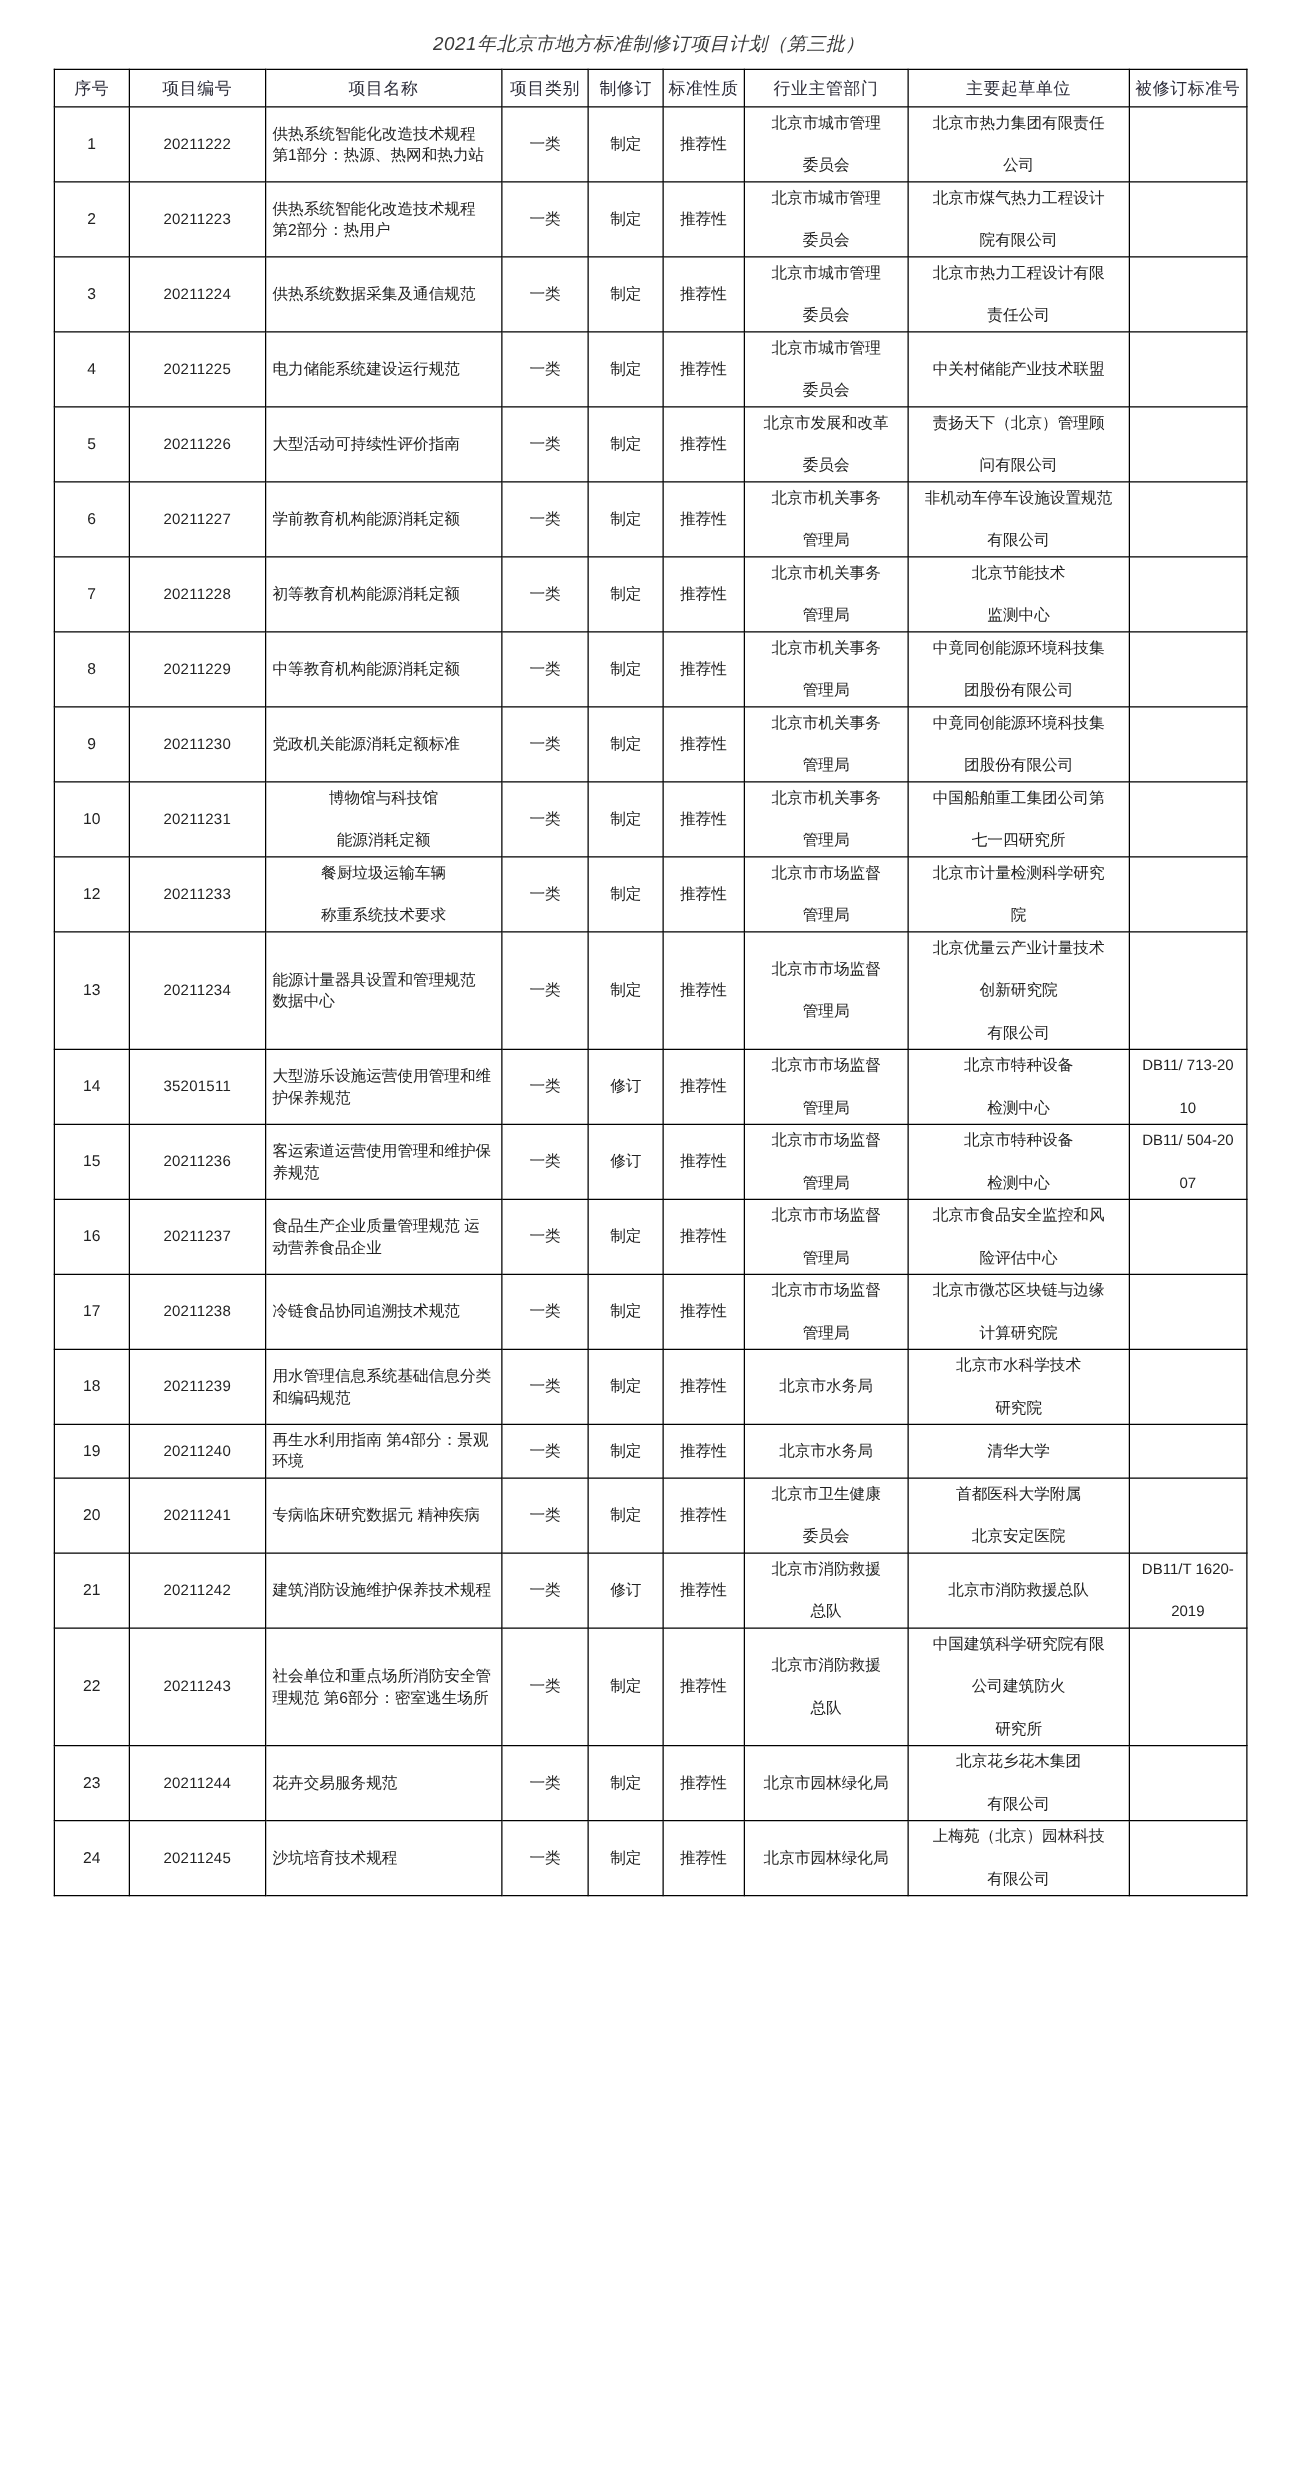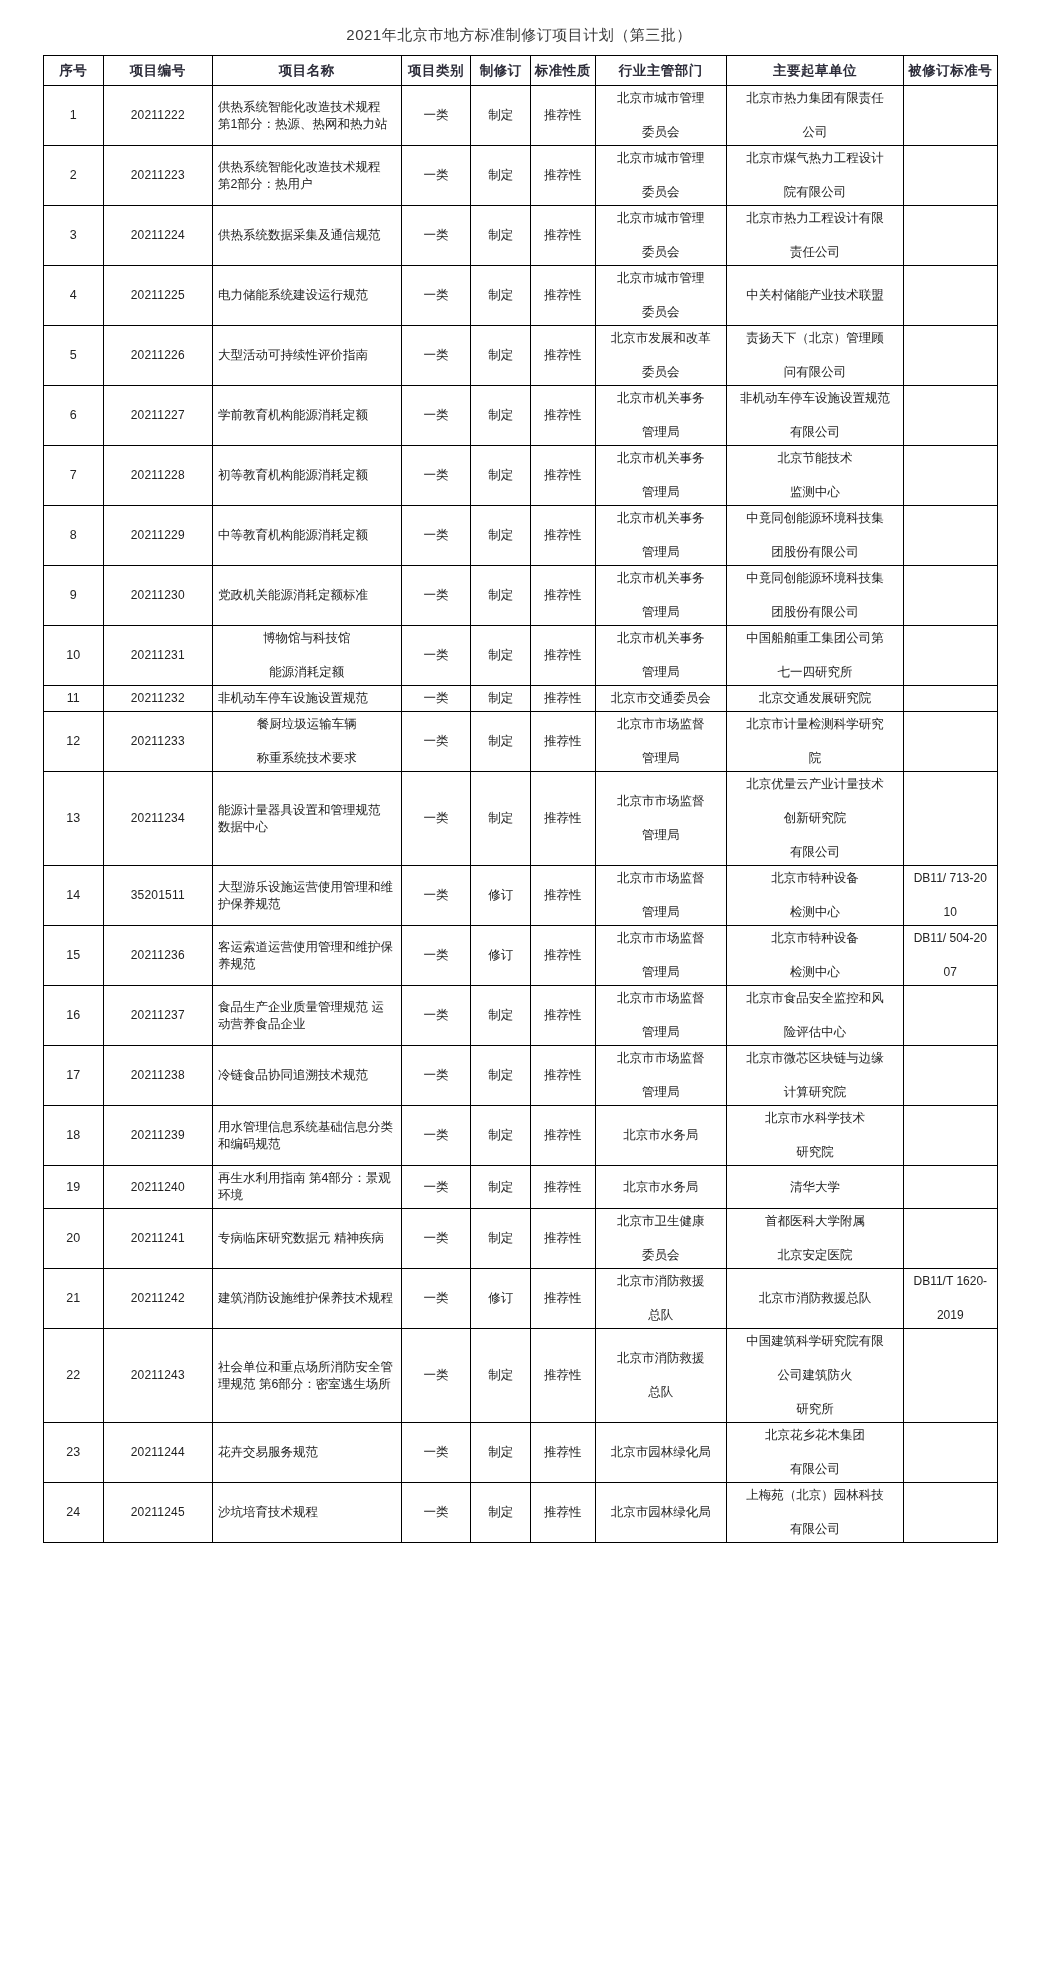--- a/index.html
+++ b/index.html
@@ -25,40 +25,41 @@
     letter-spacing: 1px;
     line-height: 20px;
   }
   .doc-title {
     text-align: center;
     font-size: 15px;
     color: #3a3a3a;
     margin-top: 26px;
     margin-bottom: 10px;
     letter-spacing: 0.5px;
+    font-style: italic;
   }
   .table-wrap {
     padding: 0 40px 0 43px;
   }
   table.plan {
     border-collapse: collapse;
     width: 100%;
     table-layout: fixed;
     font-size: 12.5px;
     line-height: 17px;
   }
   table.plan th,
   table.plan td {
     border: 1px solid #000;
     vertical-align: middle;
     padding: 4px 5px;
     color: #222;
   }
   table.plan th {
-    font-weight: bold;
+    font-weight: normal;
     text-align: center;
     font-size: 13.5px;
     height: 30px;
     padding: 3px 2px;
     color: #2d2d3a;
     letter-spacing: 0.5px;
   }
   
   col.c-seq    { width: 48px; }
   col.c-code   { width: 88px; }
@@ -283,35 +284,20 @@
               <span class="cellline">北京市机关事务</span>
               <span class="cellline pad">管理局</span>
             </td>
             <td class="draft">
               <span class="cellline">中国船舶重工集团公司第</span>
               <span class="cellline pad">七一四研究所</span>
             </td>
             <td class="old"></td>
           </tr>
           <tr>
-            <td class="seq">11</td>
-            <td class="code">20211232</td>
-            <td class="name">非机动车停车设施设置规范</td>
-            <td class="cat">一类</td>
-            <td class="rev">制定</td>
-            <td class="nature">推荐性</td>
-            <td class="dept">
-              <span class="cellline">北京市交通委员会</span>
-            </td>
-            <td class="draft">
-              <span class="cellline">北京交通发展研究院</span>
-            </td>
-            <td class="old"></td>
-          </tr>
-          <tr>
             <td class="seq">12</td>
             <td class="code">20211233</td>
             <td class="name center">
               <span class="cellline">餐厨垃圾运输车辆</span>
               <span class="cellline pad">称重系统技术要求</span>
             </td>
             <td class="cat">一类</td>
             <td class="rev">制定</td>
             <td class="nature">推荐性</td>
             <td class="dept">

